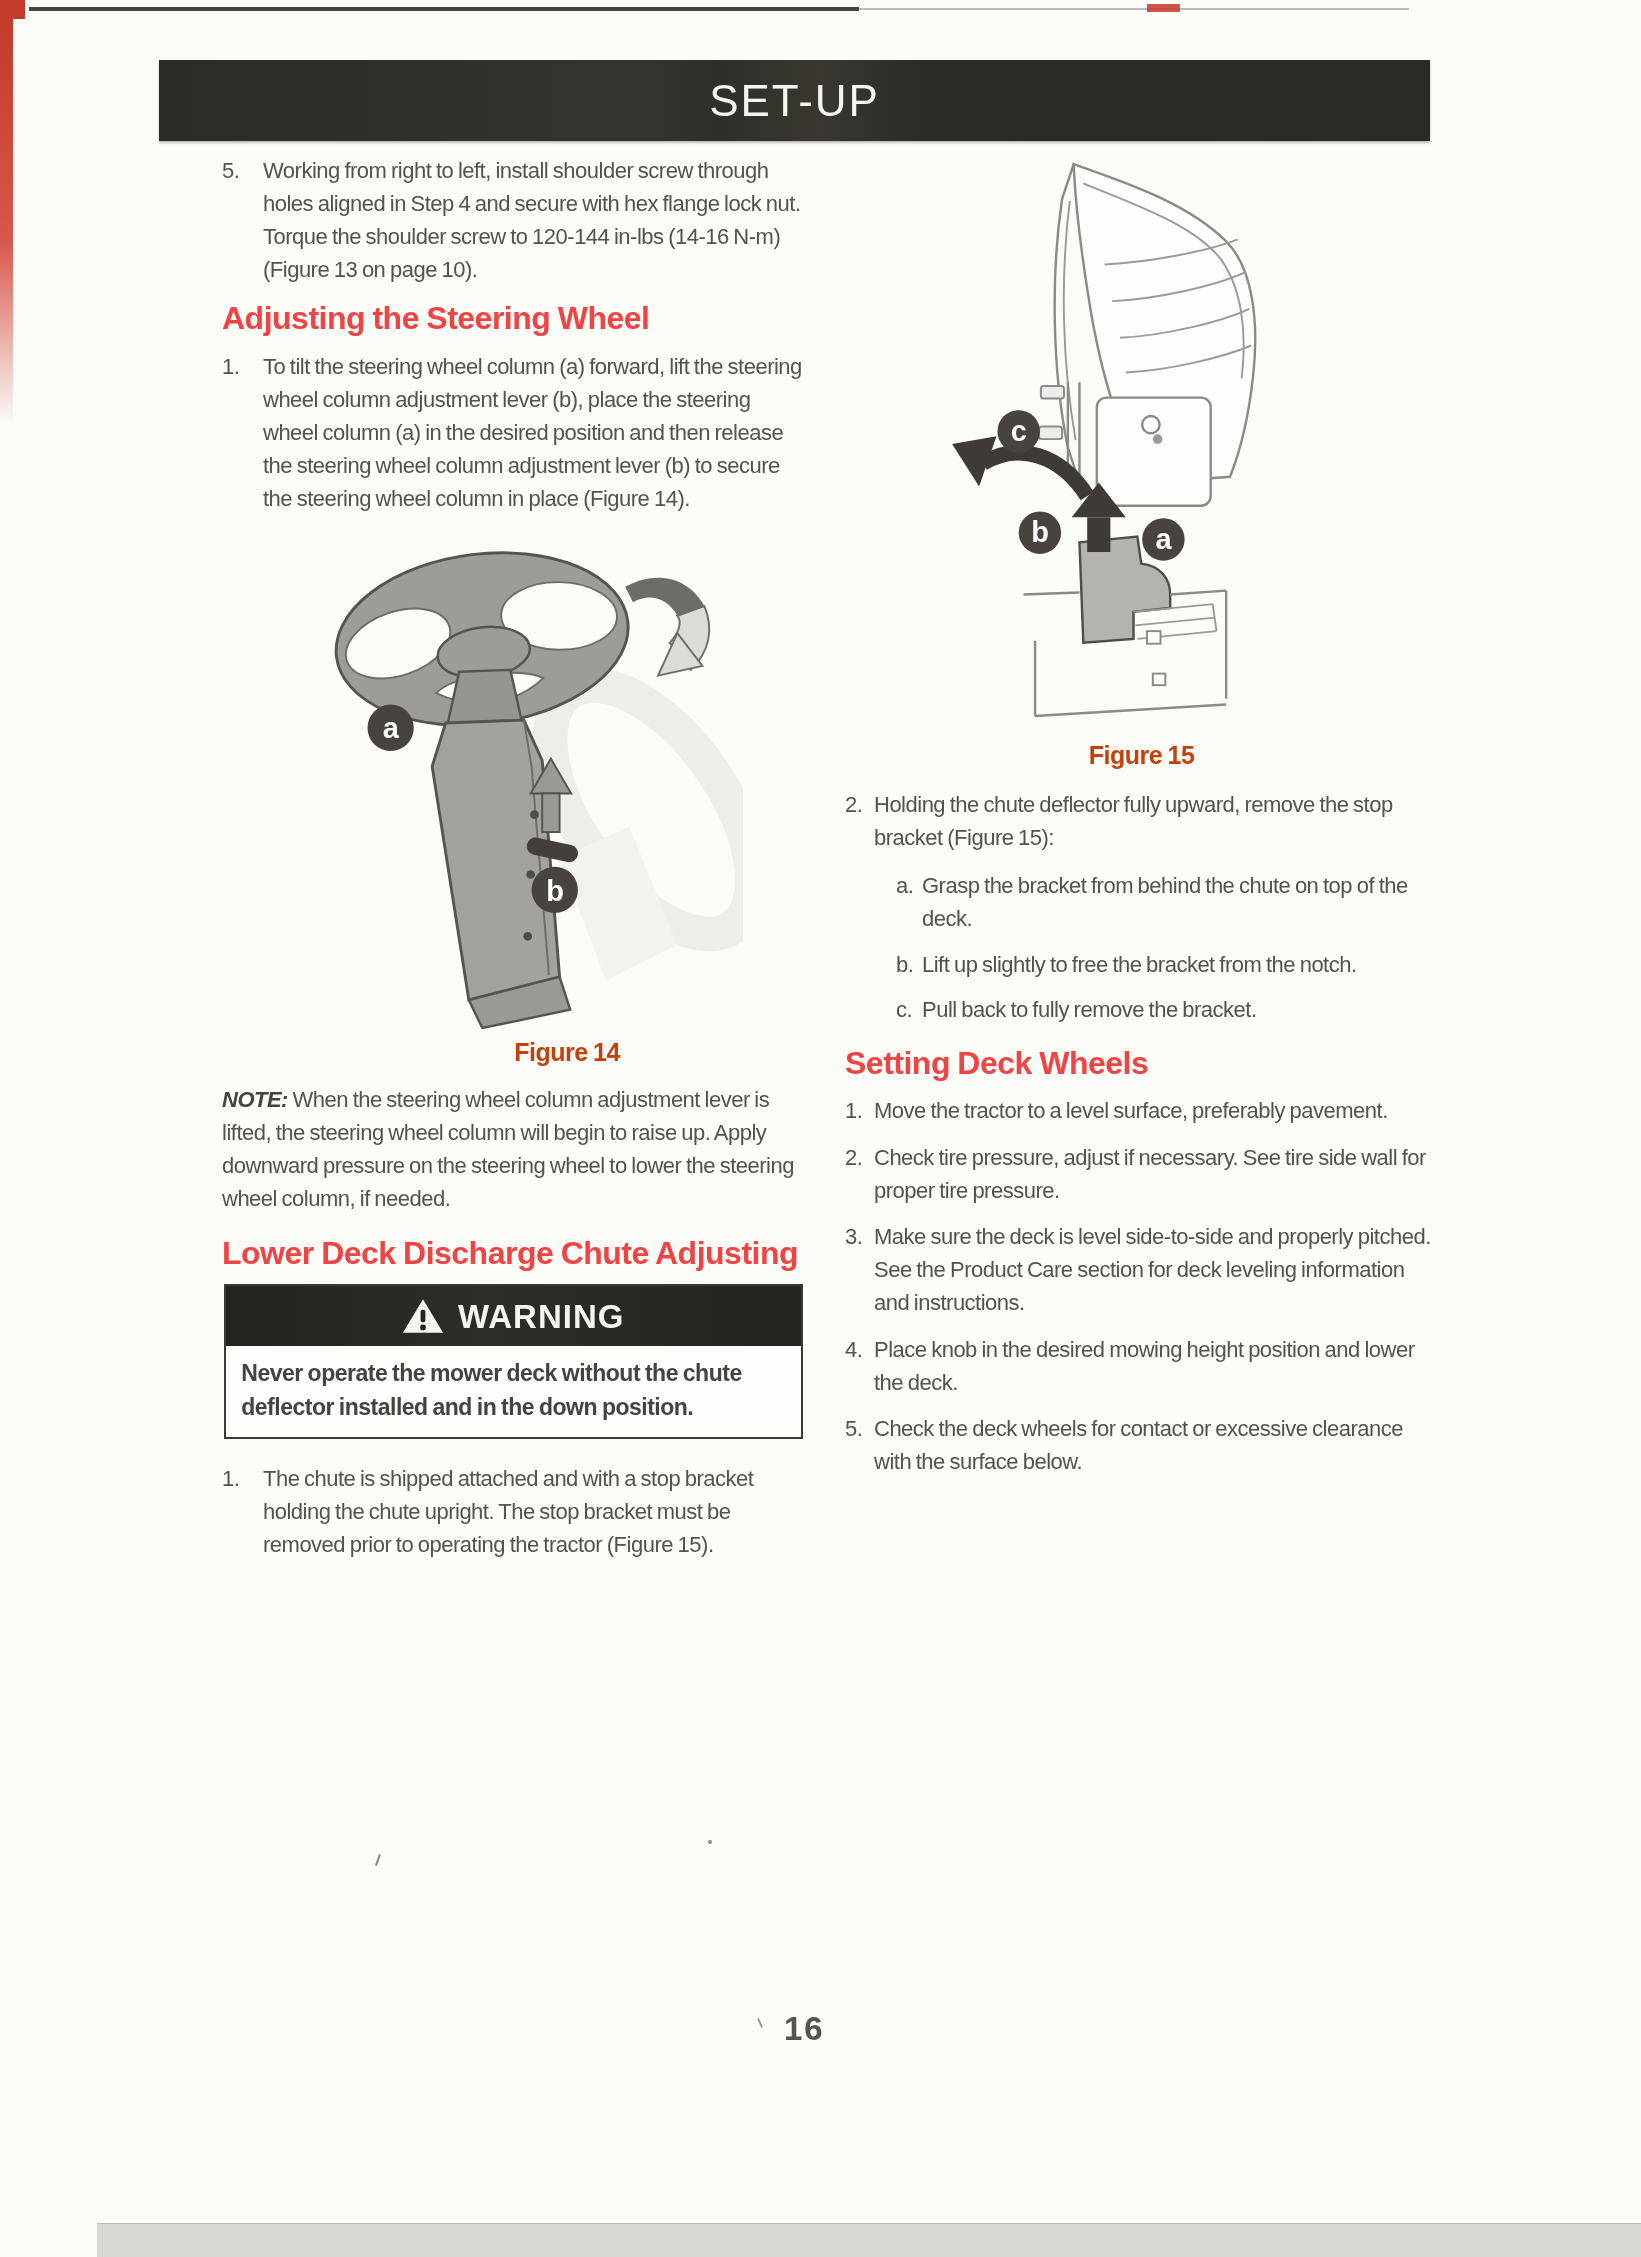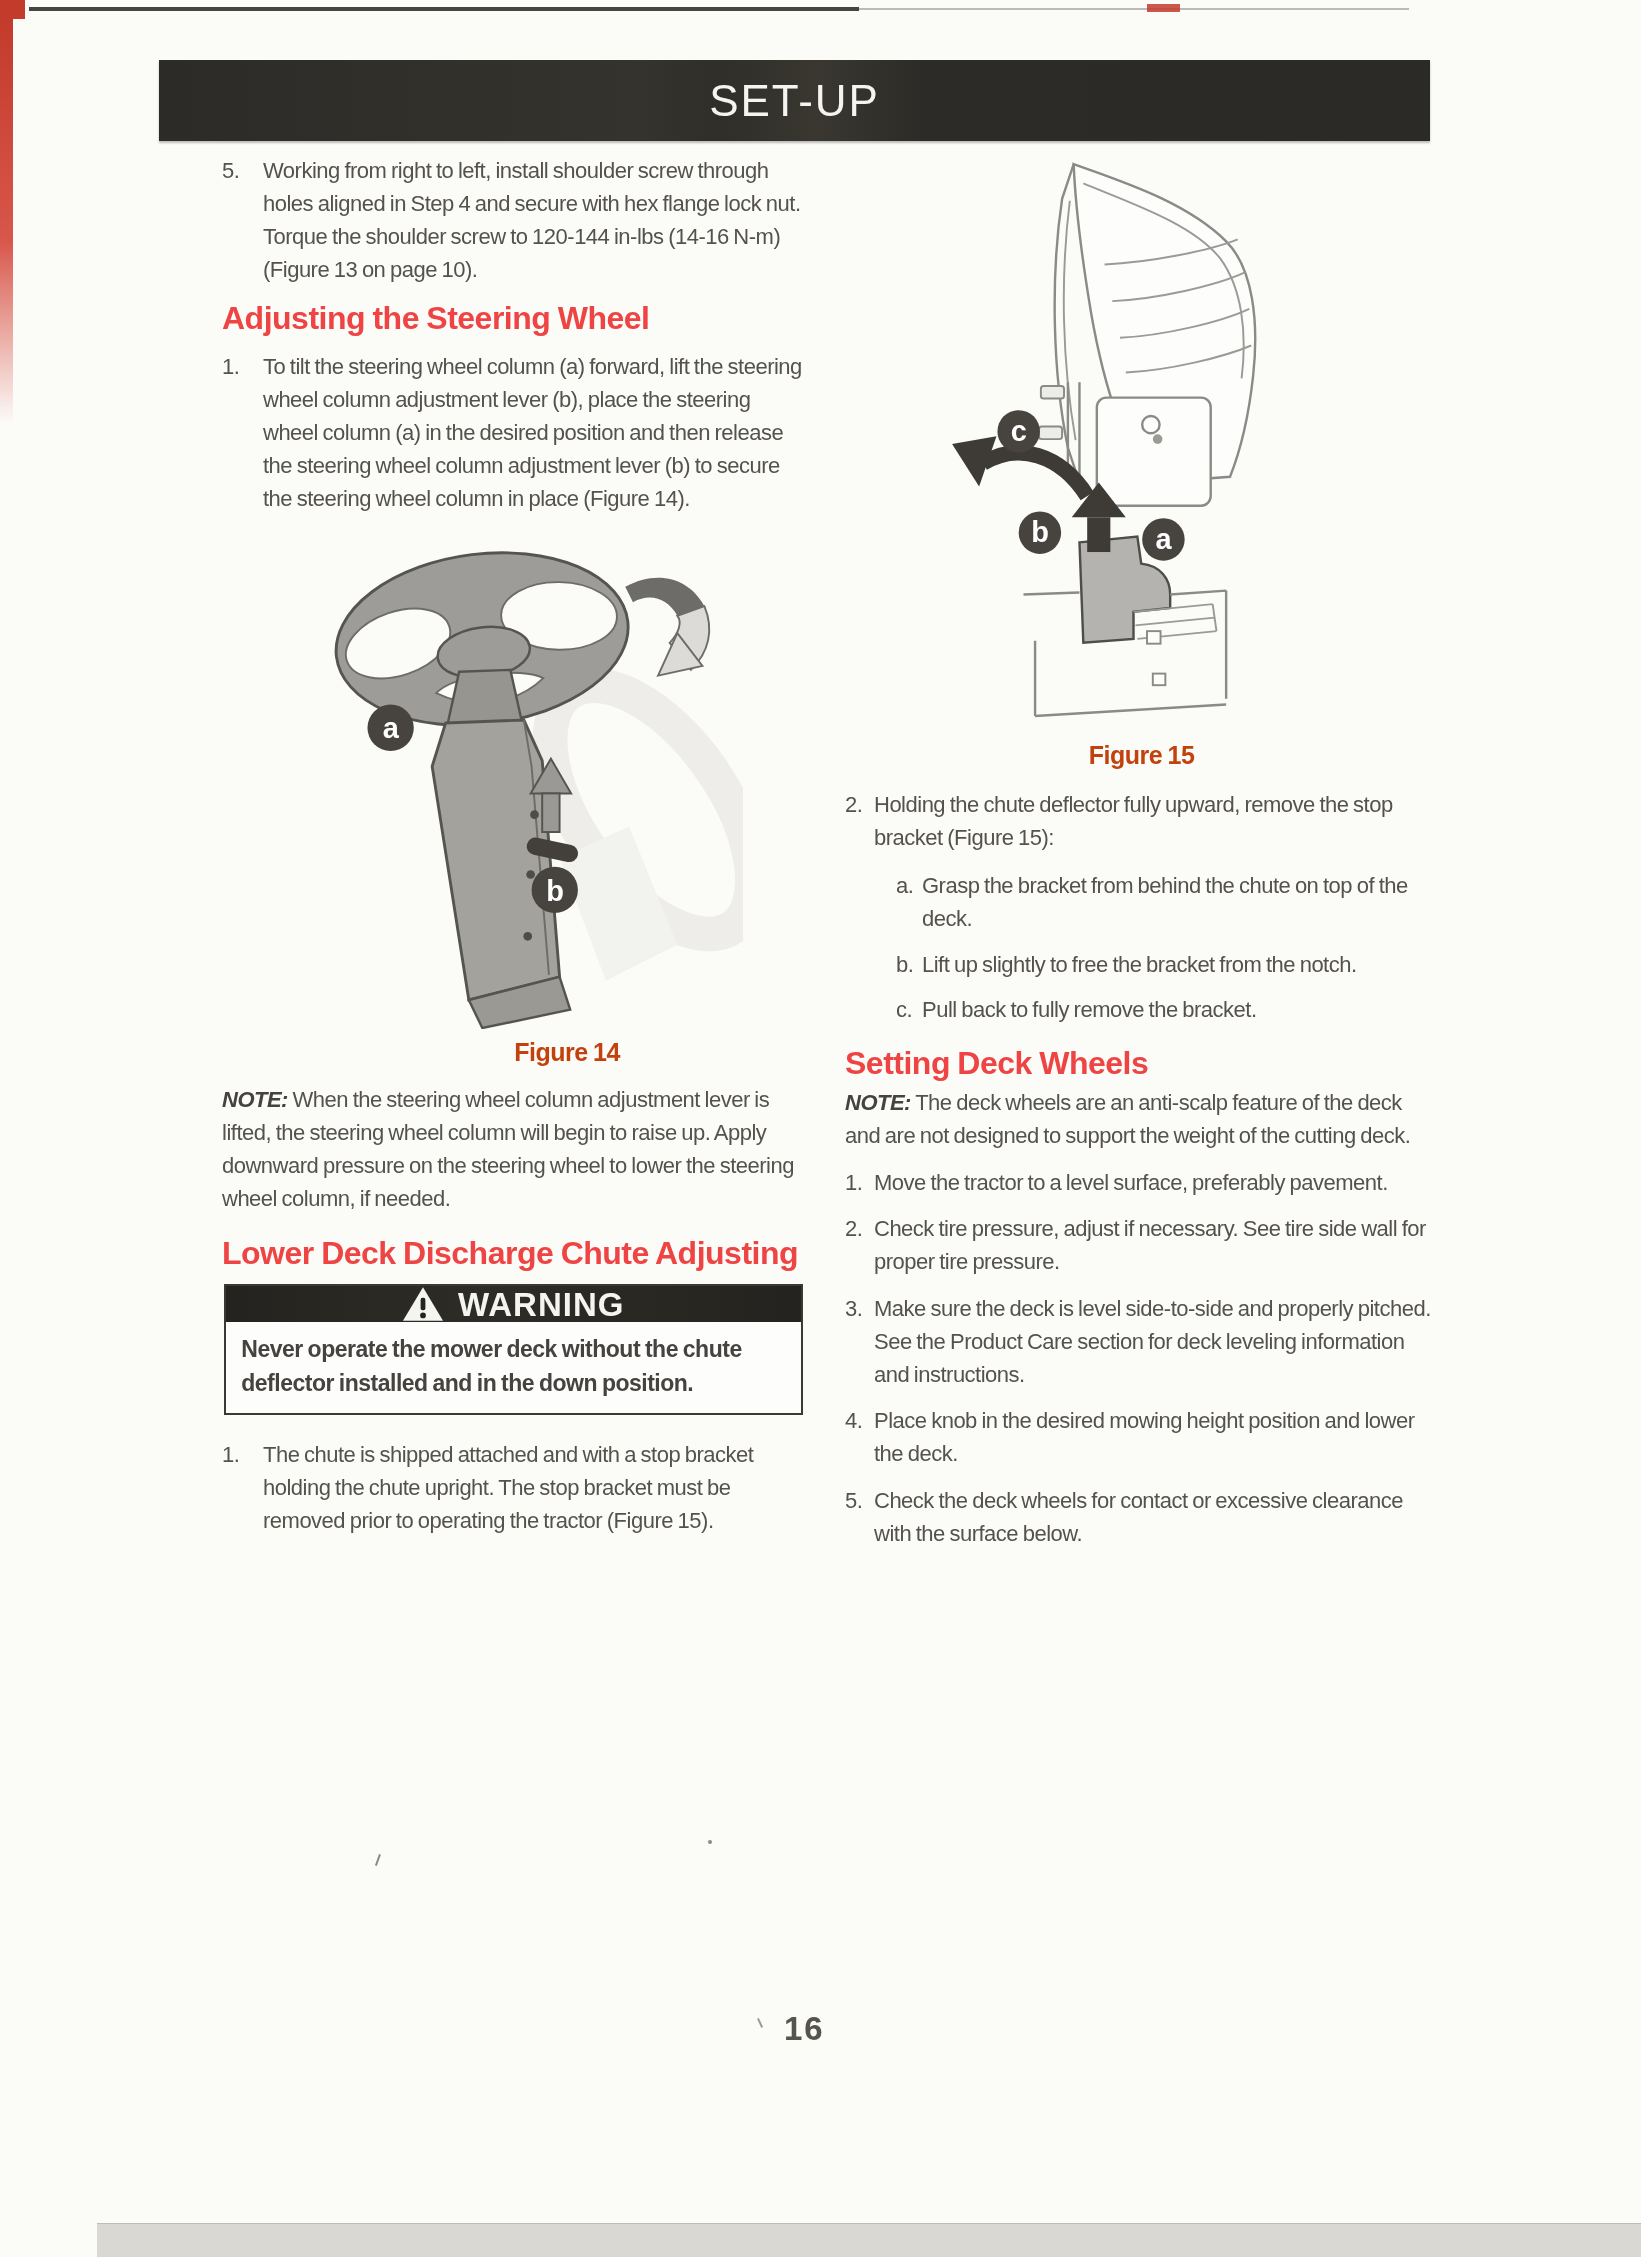--- a/index.html
+++ b/index.html
@@ -57,21 +57,21 @@
   .figure { position:relative; }
   .fig14 { height:504px; margin-top:9.7px; }
   .fig15 { height:568px; margin-top:3.9px; }
   .caption { font-weight:bold; font-size:25px; color:#c2410c; text-align:center; }
   .cap14 { margin-top:7.7px; padding-left:106px; }
   .cap15 { margin-top:13.5px; }
 
   
   .warning-box { margin:13.5px 0 0 1.9px; width:575px; border:2.9px solid #3a3933; background:#fdfdfb; }
   .warning-head {
-    height:36px; background:linear-gradient(90deg,#24231f,#2d2c26 45%,#24231f);
+    height:60px; background:linear-gradient(90deg,#24231f,#2d2c26 45%,#24231f);
     display:flex; align-items:center; justify-content:center; gap:13.5px;
   }
   .warning-head .wtitle { color:#f4f4f0; font-weight:bold; font-size:33px; letter-spacing:1px; }
   .warning-body {
     padding:9.7px 15.4px 13.5px 15.4px; font-weight:bold; font-size:23px; line-height:34px; color:#454240;border-radius:15px;
   }
 
   .page-number { position:absolute; left:784px; top:2010px; font-weight:bold; font-size:33px; color:#56544f; letter-spacing:1.9px; }
 
   svg .ln { fill:none; stroke:#8a8a86; stroke-width:2.5; }
@@ -259,23 +259,20 @@
       <span class="num">b.</span>
       <span class="txt">Lift up slightly to free the bracket from the notch.</span>
     </div>
     <div class="li sub">
       <span class="num">c.</span>
       <span class="txt">Pull back to fully remove the bracket.</span>
     </div>
 
     <h2 style="margin-top:19.3px;">Setting Deck Wheels</h2>
 
-    <p class="note" style="margin-top:5.8px;">
-      <span class="note-label">NOTE:</span><span> The deck wheels are an anti-scalp feature of the deck and are not designed to support the weight of the cutting deck.</span>
-    </p>
 
     <div class="li">
       <span class="num">1.</span>
       <span class="txt">Move the tractor to a level surface, preferably pavement.</span>
     </div>
     <div class="li">
       <span class="num">2.</span>
       <span class="txt">Check tire pressure, adjust if necessary. See tire side wall for proper tire pressure.</span>
     </div>
     <div class="li">

